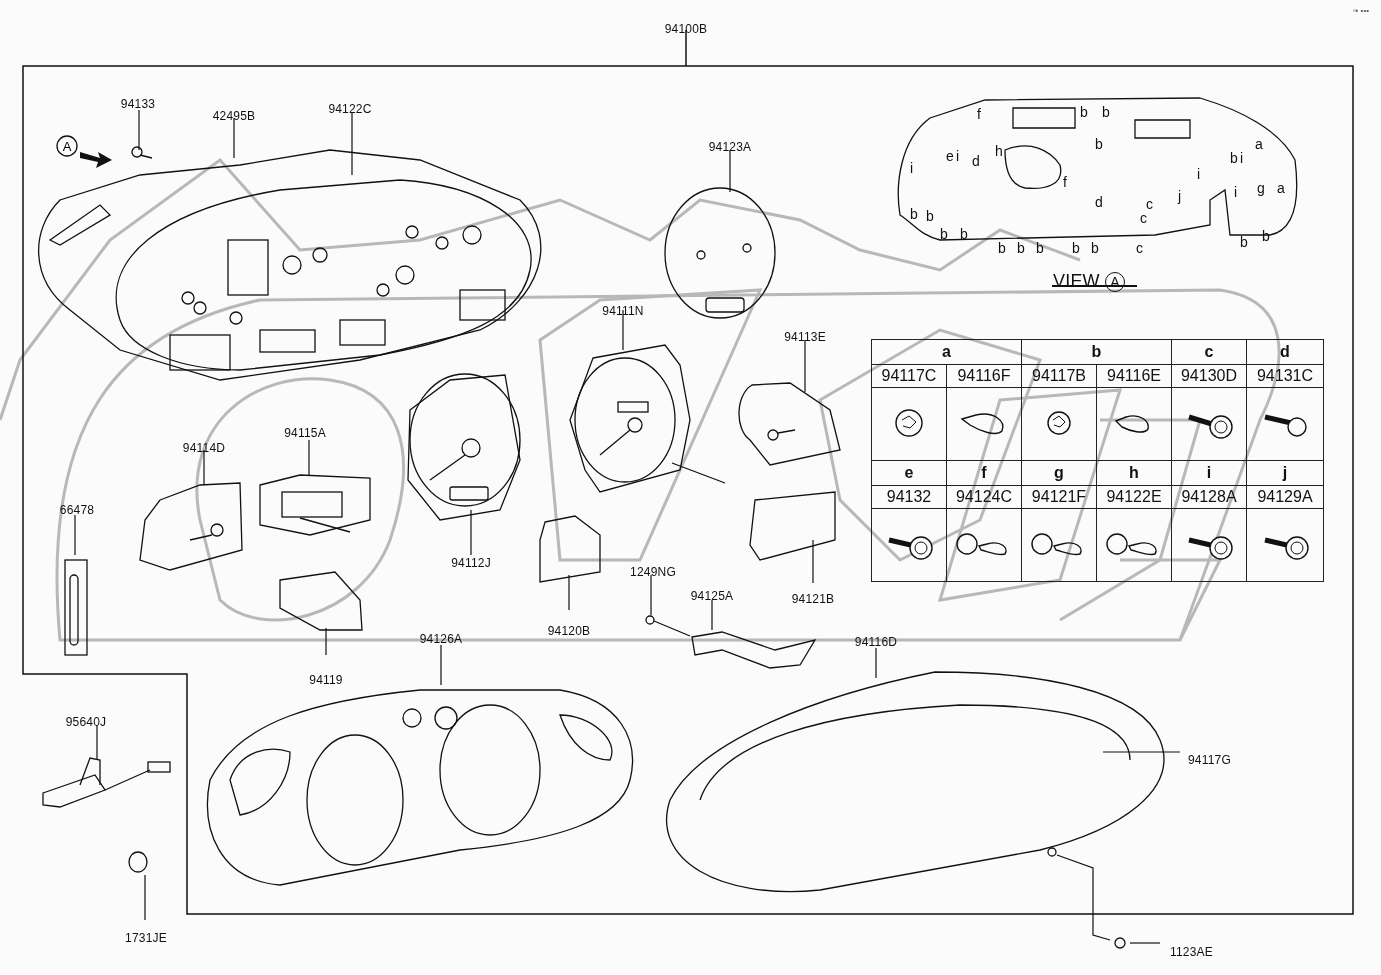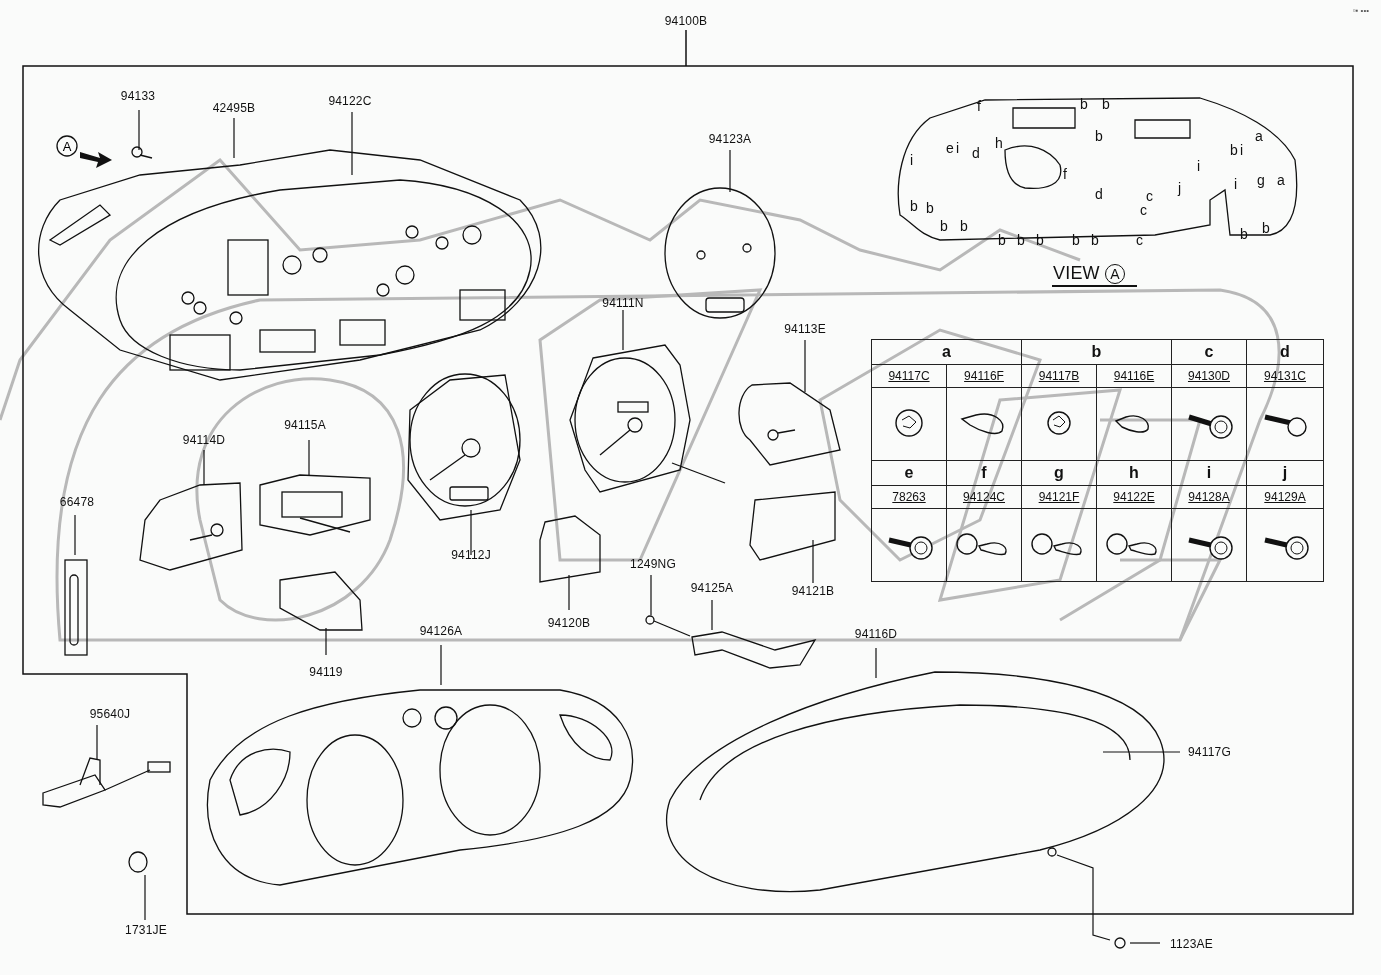--- a/index.html
+++ b/index.html
@@ -1,25 +1,25 @@
 <!DOCTYPE html>
 <html><head>
 <meta charset="utf-8">
 <style>
   html, body { margin:0; padding:0; background:#fafbfa; }
   body { width:1381px; height:975px; position:relative; overflow:hidden;
          font-family:"Liberation Sans", sans-serif; color:#111; }
   #stage { position:absolute; left:0; top:0; width:1381px; height:975px; }
-  .lbl { position:absolute; font-size:12px; letter-spacing:0.2px; color:#111; white-space:nowrap; }
+  .lbl { position:absolute; font-size:12px; letter-spacing:0.2px; color:#111; white-space:nowrap;margin-top:8px; }
   .lbl.center { transform:translateX(-50%); }
   svg text { font-family:"Liberation Sans", sans-serif; }
   .tbl { position:absolute; left:871px; top:339px; border-collapse:collapse; font-size:12px; }
   .tbl td { border:1px solid #222; text-align:center; padding:0; height:22px; }
   .tbl .hdr td { font-size:16px; font-weight:bold; height:24px; }
-  .tbl .pn td { font-size:12px; height:22px;text-decoration:underline; }
+  .tbl .pn td { font-size:16px; height:22px; }
   .tbl .img td { height:72px; }
   .corner-icons { position:absolute; right:12px; top:6px; font-size:8px; color:#555; }
 </style>
 </head>
 <body>
 
 <div id="stage">
 
   <svg width="1381" height="975" style="position:absolute;left:0;top:0">
 
@@ -199,21 +199,21 @@
   <div class="lbl center" style="left:471px;top:548px">94112J</div>
   <div class="lbl center" style="left:77px;top:495px">66478</div>
   <div class="lbl center" style="left:326px;top:665px">94119</div>
   <div class="lbl center" style="left:569px;top:616px">94120B</div>
   <div class="lbl center" style="left:813px;top:584px">94121B</div>
   <div class="lbl center" style="left:653px;top:557px">1249NG</div>
   <div class="lbl center" style="left:712px;top:581px">94125A</div>
   <div class="lbl center" style="left:441px;top:624px">94126A</div>
   <div class="lbl center" style="left:876px;top:627px">94116D</div>
   <div class="lbl" style="left:1188px;top:745px">94117G</div>
-  <div class="lbl center" style="left:110px;top:707px">95640J</div>
+  <div class="lbl center" style="left:86px;top:707px">95640J</div>
   <div class="lbl center" style="left:146px;top:923px">1731JE</div>
   <div class="lbl" style="left:1170px;top:937px">1123AE</div>
 
   <div class="lbl" style="left:1053px;top:263px;font-size:18px">
     <span>VIEW</span>
     <span style="display:inline-block;width:18px;height:18px;border:1.5px solid #111;border-radius:50%;text-align:center;line-height:18px;font-size:14px">A</span>
   </div>
 
   <div style="position:absolute;left:0;top:0">
     <span class="lbl" style="left:977px;top:98px;font-size:14px">f</span>
@@ -302,21 +302,21 @@
     </tr>
     <tr class="hdr">
       <td>e</td>
       <td>f</td>
       <td>g</td>
       <td>h</td>
       <td>i</td>
       <td>j</td>
     </tr>
     <tr class="pn">
-      <td>78263</td>
+      <td>94132</td>
       <td>94124C</td>
       <td>94121F</td>
       <td>94122E</td>
       <td>94128A</td>
       <td>94129A</td>
     </tr>
     <tr class="img">
       <td><svg width="60" height="40">
               <line x1="10" y1="16" x2="36" y2="22" stroke="#111" stroke-width="5"></line>
               <circle cx="42" cy="24" r="11" fill="#fafbfa" stroke="#111" stroke-width="1.4"></circle>

